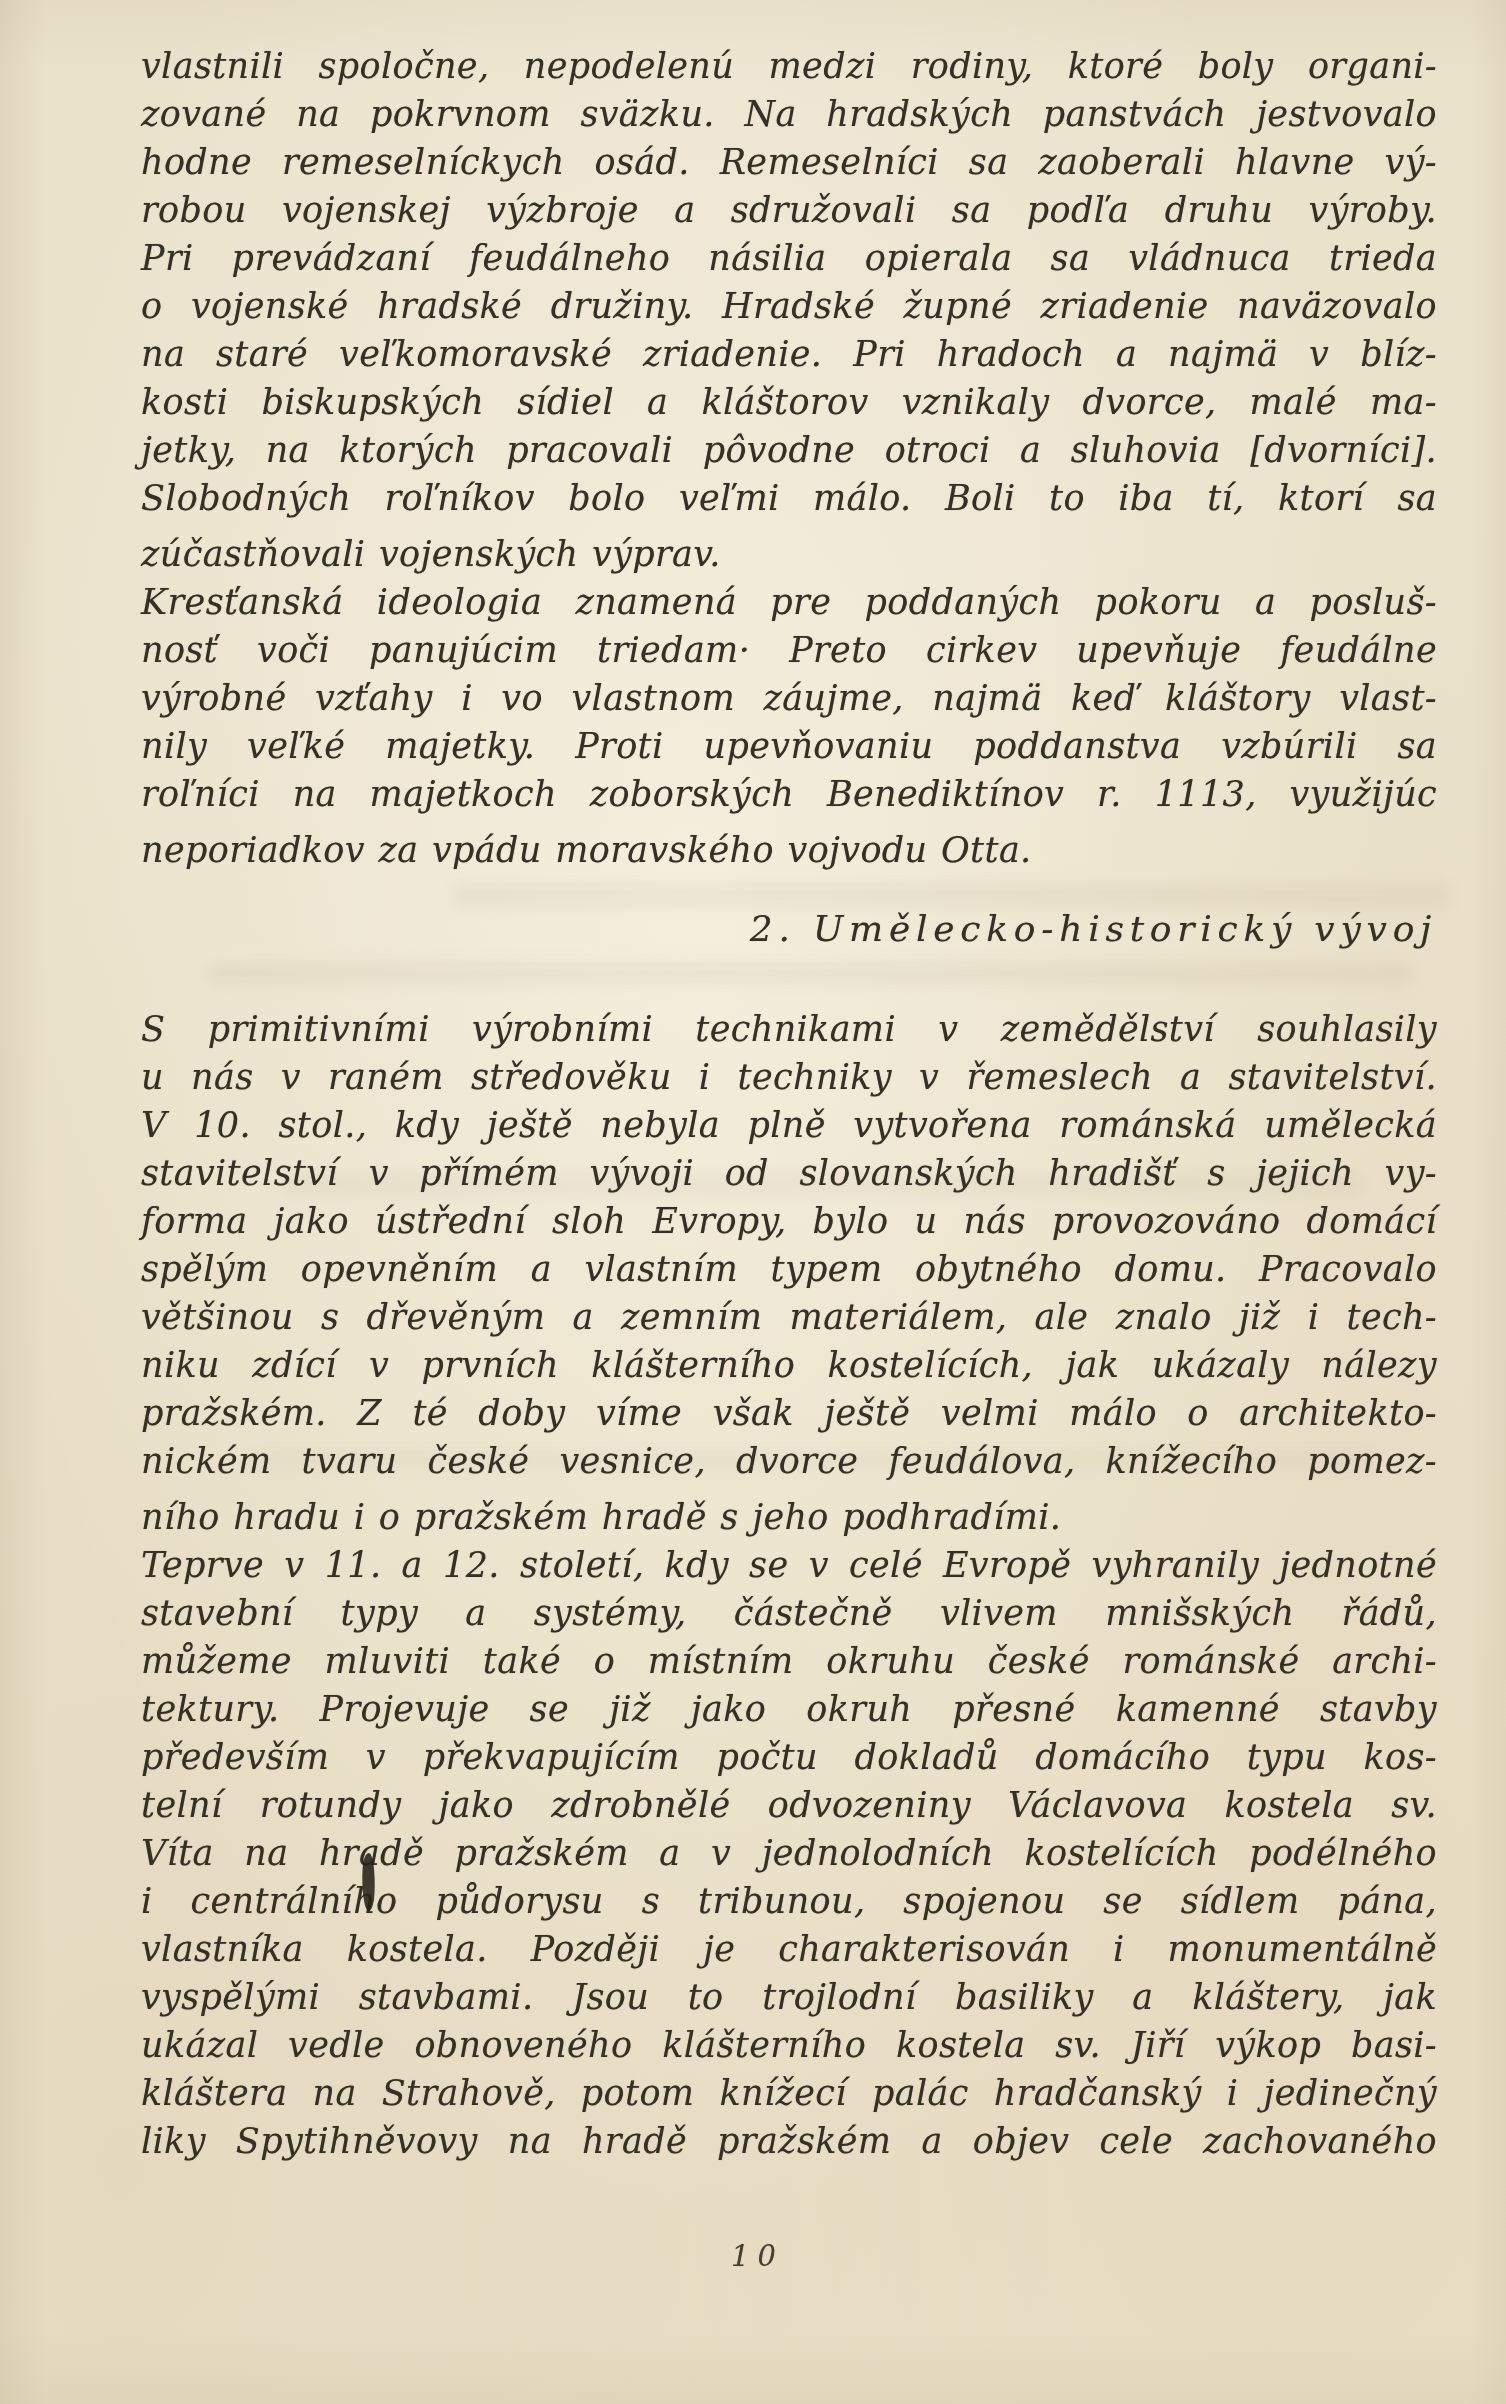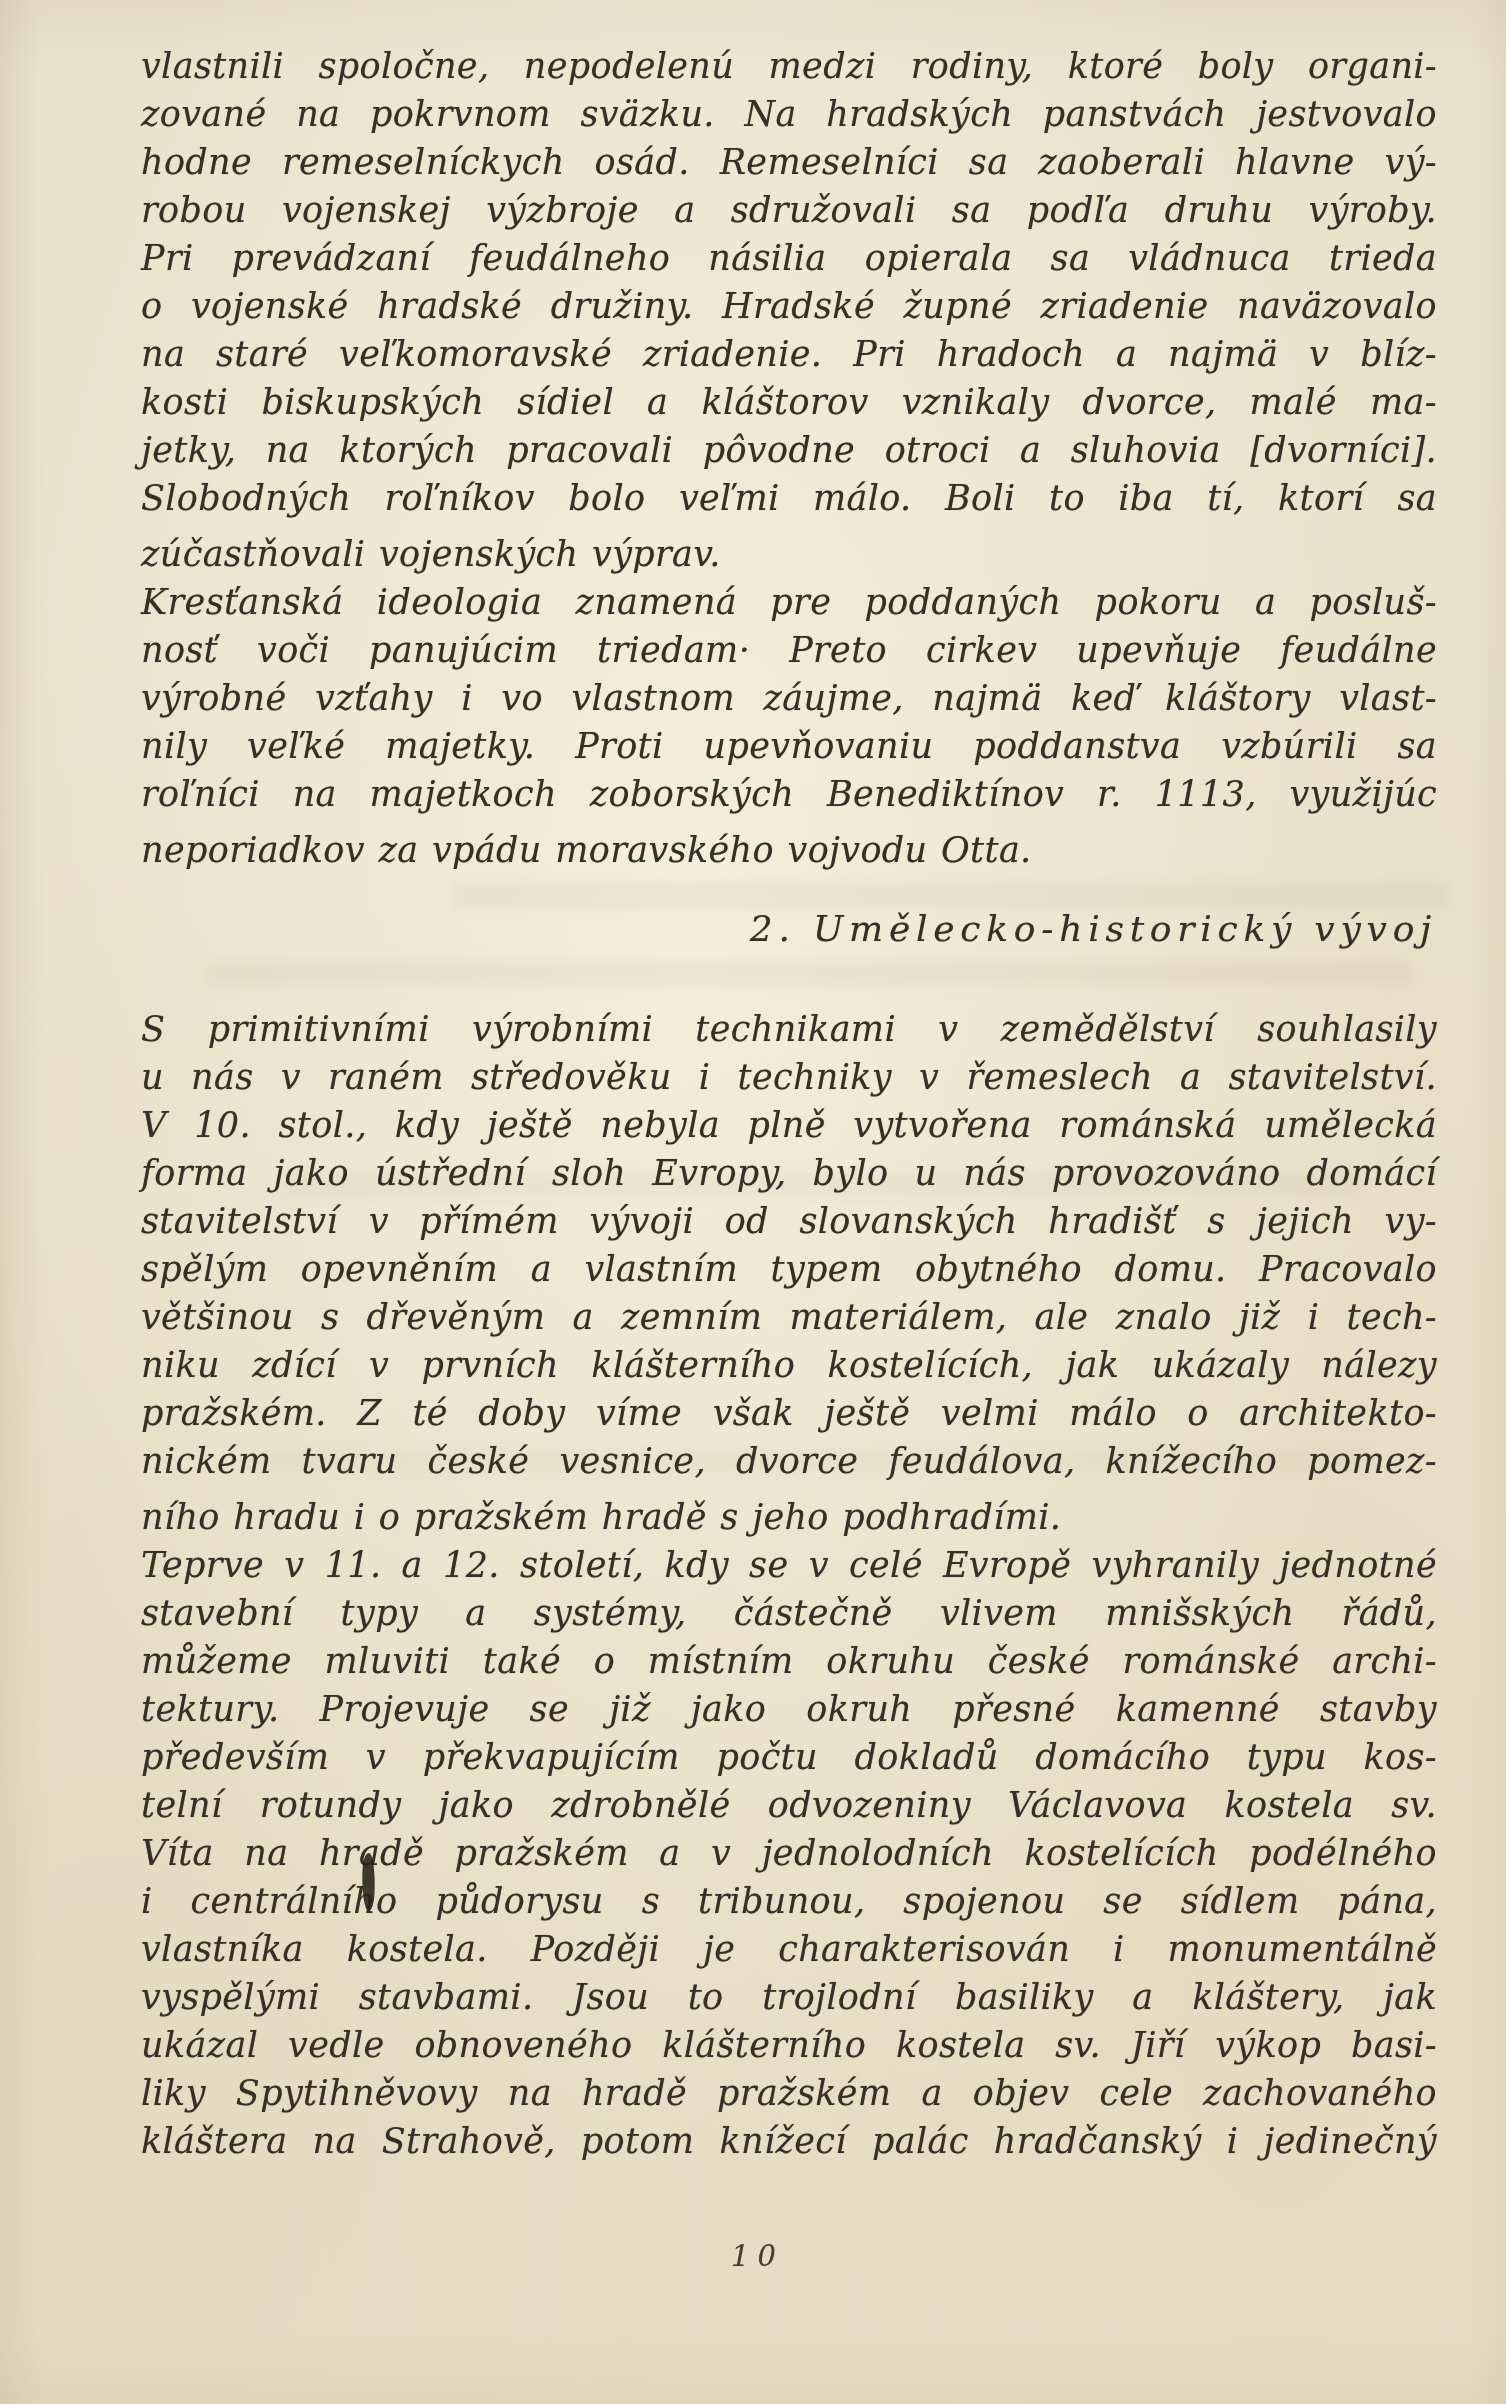--- a/index.html
+++ b/index.html
@@ -119,22 +119,22 @@
         <div class="line short">neporiadkov za vpádu moravského vojvodu Otta.</div>
       </div>
 
     <h2 class="heading">2. Umělecko-historický vývoj</h2>
 
     <div class="para">
 
     <div class="line">S primitivními výrobními technikami v zemědělství souhlasily</div>
         <div class="line">u nás v raném středověku i techniky v řemeslech a stavitelství.</div>
         <div class="line">V 10. stol., kdy ještě nebyla plně vytvořena románská umělecká</div>
+        <div class="line">stavitelství v přímém vývoji od slovanských hradišť s jejich vy-</div>
         <div class="line">forma jako ústřední sloh Evropy, bylo u nás provozováno domácí</div>
-        <div class="line">stavitelství v přímém vývoji od slovanských hradišť s jejich vy-</div>
         <div class="line">spělým opevněním a vlastním typem obytného domu. Pracovalo</div>
         <div class="line">většinou s dřevěným a zemním materiálem, ale znalo již i tech-</div>
         <div class="line">niku zdící v prvních klášterního kostelících, jak ukázaly nálezy</div>
         <div class="line">pražském. Z té doby víme však ještě velmi málo o architekto-</div>
         <div class="line">nickém tvaru české vesnice, dvorce feudálova, knížecího pomez-</div>
         <div class="line short">ního hradu i o pražském hradě s jeho podhradími.</div>
       </div>
 
     <div class="para">
 
@@ -142,22 +142,22 @@
         <div class="line">stavební typy a systémy, částečně vlivem mnišských řádů,</div>
         <div class="line">můžeme mluviti také o místním okruhu české románské archi-</div>
         <div class="line">tektury. Projevuje se již jako okruh přesné kamenné stavby</div>
         <div class="line">především v překvapujícím počtu dokladů domácího typu kos-</div>
         <div class="line">telní rotundy jako zdrobnělé odvozeniny Václavova kostela sv.</div>
         <div class="line">Víta na hradě pražském a v jednolodních kostelících podélného</div>
         <div class="line">i centrálního půdorysu s tribunou, spojenou se sídlem pána,</div>
         <div class="line">vlastníka kostela. Později je charakterisován i monumentálně</div>
         <div class="line">vyspělými stavbami. Jsou to trojlodní basiliky a kláštery, jak</div>
         <div class="line">ukázal vedle obnoveného klášterního kostela sv. Jiří výkop basi-</div>
+        <div class="line">kláštera na Strahově, potom knížecí palác hradčanský i jedinečný</div>
         <div class="line">liky Spytihněvovy na hradě pražském a objev cele zachovaného</div>
-        <div class="line">kláštera na Strahově, potom knížecí palác hradčanský i jedinečný</div>
       </div>
 
   </div>
 
   <div class="ink-smudge"></div>
 
   <div class="page-number">10</div>
 
 </div>
 

